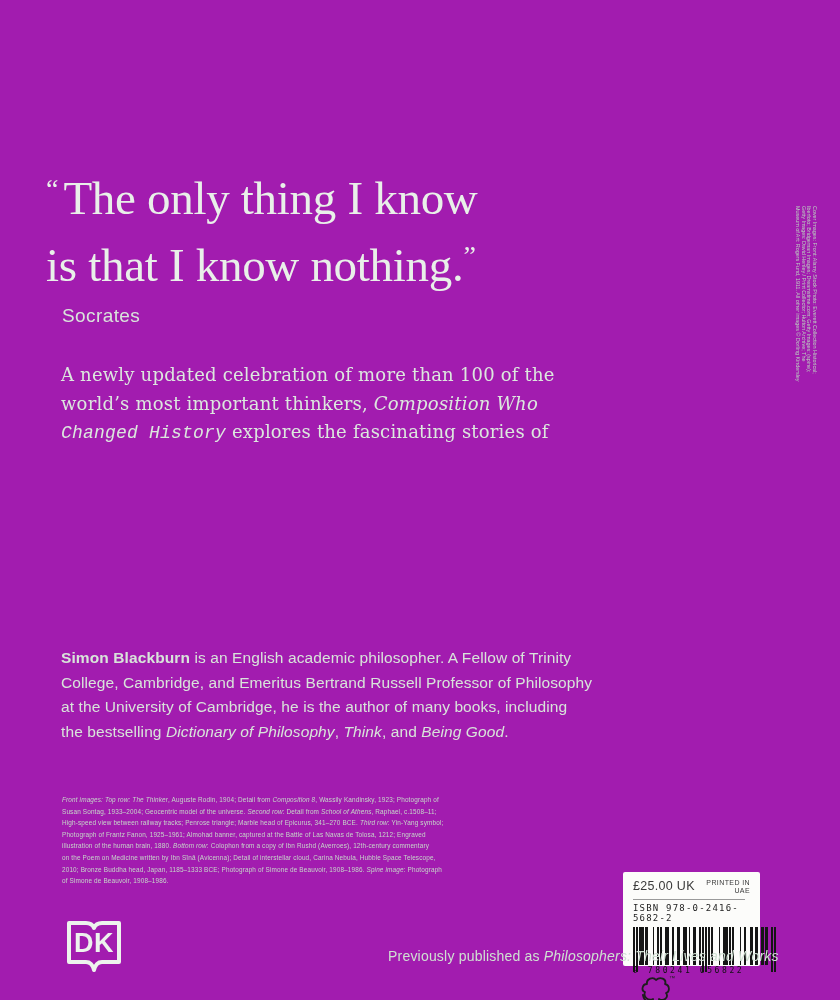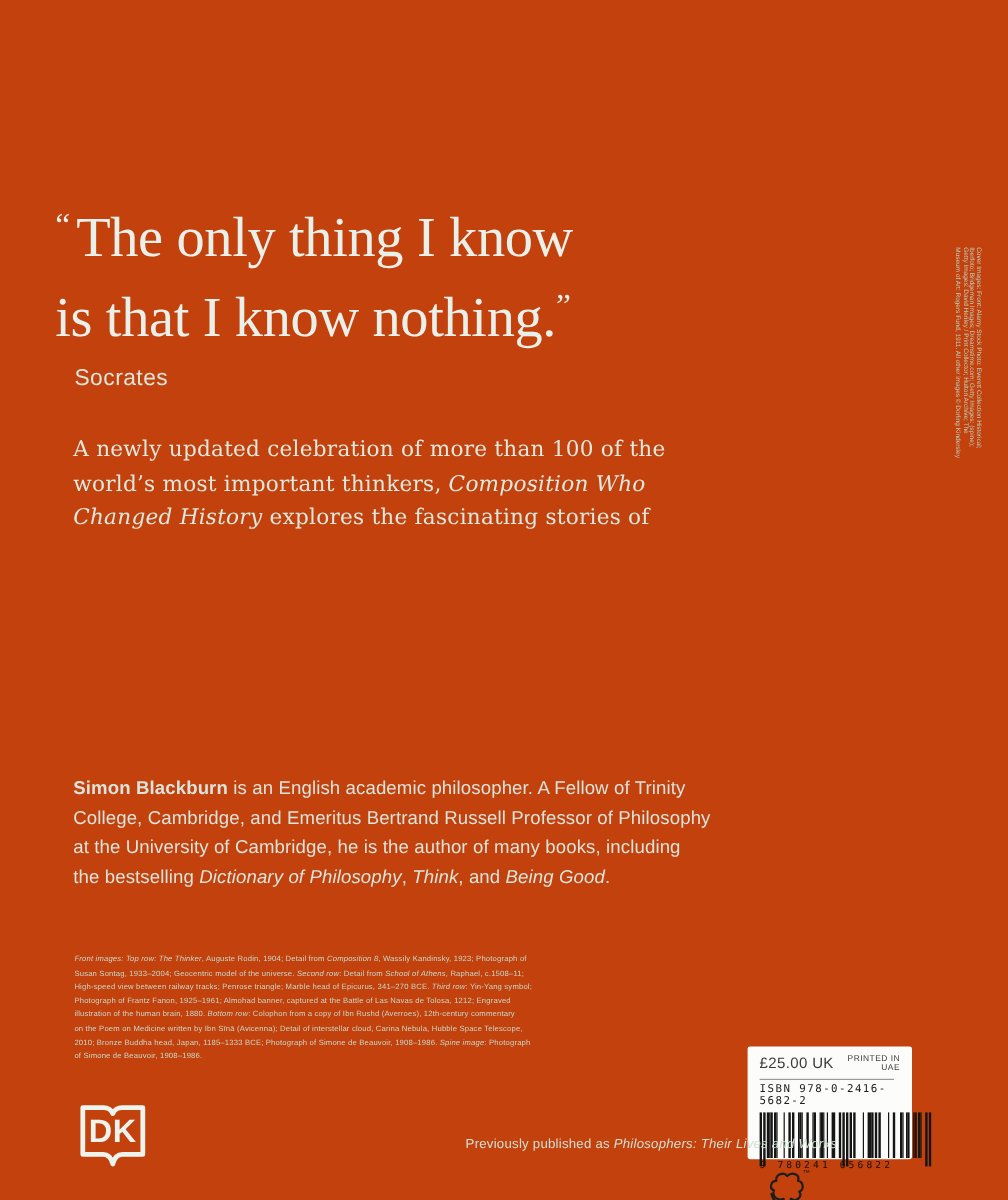--- a/index.html
+++ b/index.html
@@ -77,35 +77,35 @@
     font-size:8px;letter-spacing:2.6px;color:#111;
     margin-top:-6px;position:relative;
   }
   .fsc{position:relative;width:46px;text-align:center;margin-top:-2px;}
   .fsc-label{font-family:"Liberation Serif",serif;font-size:17px;letter-spacing:2px;color:#1d1d1d;margin-top:-2px;}
   .fsc-tm{position:absolute;top:2px;right:4px;font-size:6px;color:#1d1d1d;}
   
   .dk-logo{position:absolute;left:62px;top:917px;}
   .prev-published{
     position:absolute;left:388px;top:948px;
-    font-size:11px;color:#CFE0D2;letter-spacing:0.2px;white-space:nowrap;
+    font-size:14px;color:#CFE0D2;letter-spacing:0.2px;white-space:nowrap;
   }
 </style>
 </head>
 <body>
 
-<div id="page" style="background: #c2410c;">
+<div id="page" style="background: #a21caf;">
 
   <div class="quote">
     <span class="qmark open">“</span><span>The only thing I know</span><br>
     <span>is that I know nothing.</span><span class="qmark">”</span>
   </div>
   <div class="attribution">Socrates</div>
 
-  <div class="description"><span>A newly updated celebration of more than 100 of the</span><br><span>world’s most important thinkers, </span><span style="font-style: italic;">Composition Who</span><br><span style="font-style: italic;">Changed History</span><span> explores the fascinating stories of</span><br></div>
+  <div class="description"><span>A newly updated celebration of more than 100 of the</span><br><span>world’s most important thinkers, </span><span style="font-style: italic;">Composition Who</span><br><span style="font-style: italic; font-family: Liberation Mono, monospace;">Changed History</span><span> explores the fascinating stories of</span><br></div>
 
   <div class="bio"><span style="font-weight: bold;">Simon Blackburn</span><span> is an English academic philosopher. A Fellow of Trinity</span><br><span>College, Cambridge, and Emeritus Bertrand Russell Professor of Philosophy</span><br><span>at the University of Cambridge, he is the author of many books, including</span><br><span>the bestselling </span><span style="font-style: italic;">Dictionary of Philosophy</span><span>, </span><span style="font-style: italic;">Think</span><span>, and </span><span style="font-style: italic;">Being Good</span><span>.</span></div>
 
   <div class="credits"><span style="font-style: italic;">Front images: Top row: The Thinker</span><span>, Auguste Rodin, 1904; Detail from </span><span style="font-style: italic;">Composition 8</span><span>, Wassily Kandinsky, 1923; Photograph of</span><br><span>Susan Sontag, 1933–2004; Geocentric model of the universe. </span><span style="font-style: italic;">Second row</span><span>: Detail from </span><span style="font-style: italic;">School of Athens</span><span>, Raphael, c.1508–11;</span><br><span>High-speed view between railway tracks; Penrose triangle; Marble head of Epicurus, 341–270 BCE. </span><span style="font-style: italic;">Third row</span><span>: Yin-Yang symbol;</span><br><span>Photograph of Frantz Fanon, 1925–1961; Almohad banner, captured at the Battle of Las Navas de Tolosa, 1212; Engraved</span><br><span>illustration of the human brain, 1880. </span><span style="font-style: italic;">Bottom row</span><span>: Colophon from a copy of Ibn Rushd (Averroes), 12th-century commentary</span><br><span>on the Poem on Medicine written by Ibn Sīnā (Avicenna); Detail of interstellar cloud, Carina Nebula, Hubble Space Telescope,</span><br><span>2010; Bronze Buddha head, Japan, 1185–1333 BCE; Photograph of Simone de Beauvoir, 1908–1986. </span><span style="font-style: italic;">Spine image</span><span>: Photograph</span><br><span>of Simone de Beauvoir, 1908–1986.</span></div>
 
   <div class="spine-credits">
     <div>Cover Images: Front: Alamy Stock Photo: Everett Collection Historical;</div>
     <div>Iberfoto; Bridgeman Images; Dreamstime.com; Getty Images: (spine);</div>
     <div>Getty Images: David Henley / Print Collector; Hulton Archive; The</div>
     <div>Museum of Art: Rogers Fund, 1911. All other images © Dorling Kindersley</div>

